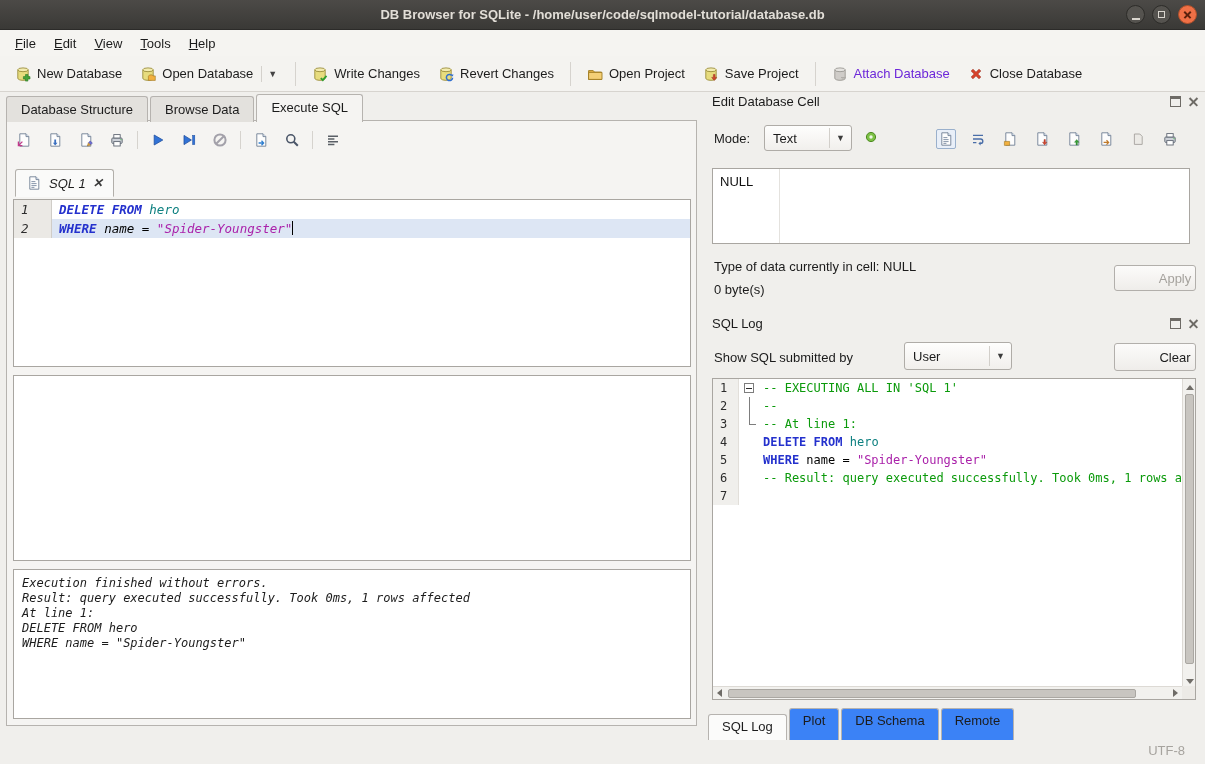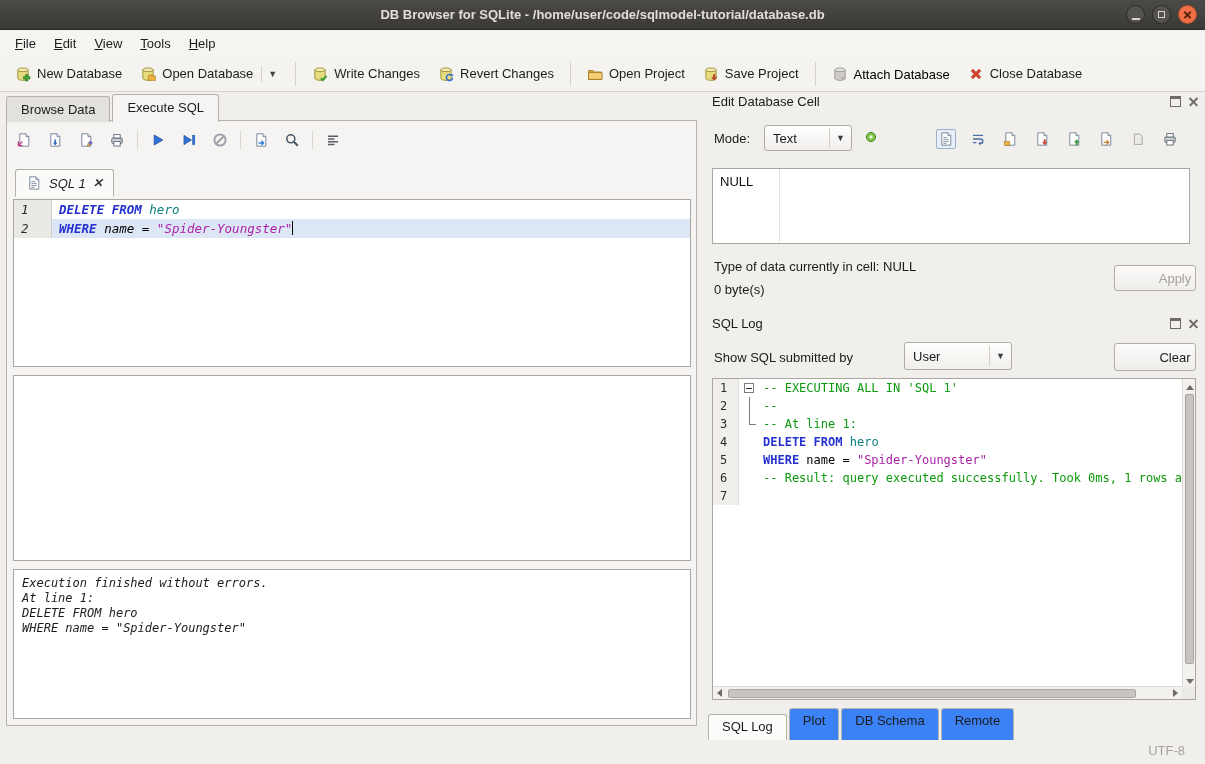--- a/index.html
+++ b/index.html
@@ -31,21 +31,21 @@
   
   .menubar { position:absolute; left:0; top:30px; width:1205px; height:26px;
     background:#f5f4f1; display:flex; align-items:center; padding-left:6px; }
   .menu-item { padding:4px 9px; }
   .menu-item u { text-decoration:underline; }
   
   .toolbar { position:absolute; left:0; top:56px; width:1205px; height:36px;
     background:#f4f3f0; border-bottom:1px solid #d7d4cf;
     display:flex; align-items:center; padding:0 6px; }
   .tbtn { display:flex; align-items:center; gap:6px; padding:5px 9px; border-radius:3px; white-space:nowrap; }
-  .tbtn.disabled { color:#000000;align-items:flex-end; }
+  .tbtn.disabled { color:#6d28d9; }
   .tbtn .dd { font-size:9px; color:#444; border-left:1px solid #d4d1cc; padding:3px 2px 3px 6px; margin-left:2px; }
   .tsep { width:1px; height:24px; background:#d6d3ce; margin:0 7px; flex:0 0 1px; }
   .icon { display:inline-flex; width:16px; height:16px; align-items:center; justify-content:center; }
   
   .main-tabs { position:absolute; left:6px; top:94px; display:flex; align-items:flex-end; z-index:4; }
   .mtab { height:26px; padding:5px 14px 0; background:#e3e1dd;
     border:1px solid #b6b3af; border-bottom:none; border-radius:3px 3px 0 0; margin-right:2px; }
   .mtab.active { height:28px; background:#f5f4f2; position:relative; z-index:5; }
   .left-panel { position:absolute; left:6px; top:120px; width:691px; height:606px;
     background:#f5f4f2; border:1px solid #b6b3af; z-index:3;font-style:italic; }
@@ -234,20 +234,21 @@
       <span class="icon">
         <svg width="16" height="16" viewBox="0 0 16 16">
           <path d="M3.2 5l1.8-1.8L8 6.2l3-3L12.8 5l-3 3 3 3-1.8 1.8-3-3-3 3L3.2 11l3-3z" fill="#d8432c" stroke="#9b2c1a" stroke-width=".6"></path>
         </svg>
       </span>
       <span>Close Database</span>
     </div>
   </div>
 
 <div class="main-tabs" id="main-tabs">
+    <div class="mtab"><span>Database Structure</span></div>
     <div class="mtab"><span>Browse Data</span></div>
     <div class="mtab active"><span>Execute SQL</span></div>
   </div>
 
 <div class="left-panel">
   <div class="sqlbar" id="sqlbar">
       <div class="sicon">
         <span class="icon">
           <svg width="16" height="16" viewBox="0 0 16 16">
             <path d="M3.8 1.8h6.2l2.8 2.8v9.6H3.8z" fill="#fdfdfd" stroke="#6f7f94" stroke-width=".9"></path>
@@ -351,20 +352,21 @@
     </div>
   </div>
 
   <div class="whitebox" id="editor-box">
       <div class="cl"><span class="ln">1</span><span class="code"><span class="tk-kw">DELETE</span><span class="tk-pl"> </span><span class="tk-kw">FROM</span><span class="tk-pl"> </span><span class="tk-tbl">hero</span></span></div>
       <div class="cl cur"><span class="ln">2</span><span class="code"><span class="tk-kw">WHERE</span><span class="tk-pl"> name = </span><span class="tk-str">"Spider-Youngster"</span><span class="caret"></span></span></div>
     </div>
   <div class="whitebox" id="results-box"></div>
   <div class="whitebox" id="messages-box" style="padding:6px 8px;">
       <div class="msg-line">Execution finished without errors.</div>
+      <div class="msg-line">Result: query executed successfully. Took 0ms, 1 rows affected</div>
       <div class="msg-line">At line 1:</div>
       <div class="msg-line">DELETE FROM hero</div>
       <div class="msg-line">WHERE name = "Spider-Youngster"</div>
     </div>
 </div>
 
 <div class="right-panel">
 
   <div class="dock-title" style="left:8px; top:2px;">Edit Database Cell</div>
   <div class="dockics" style="right:6px; top:4px;">

